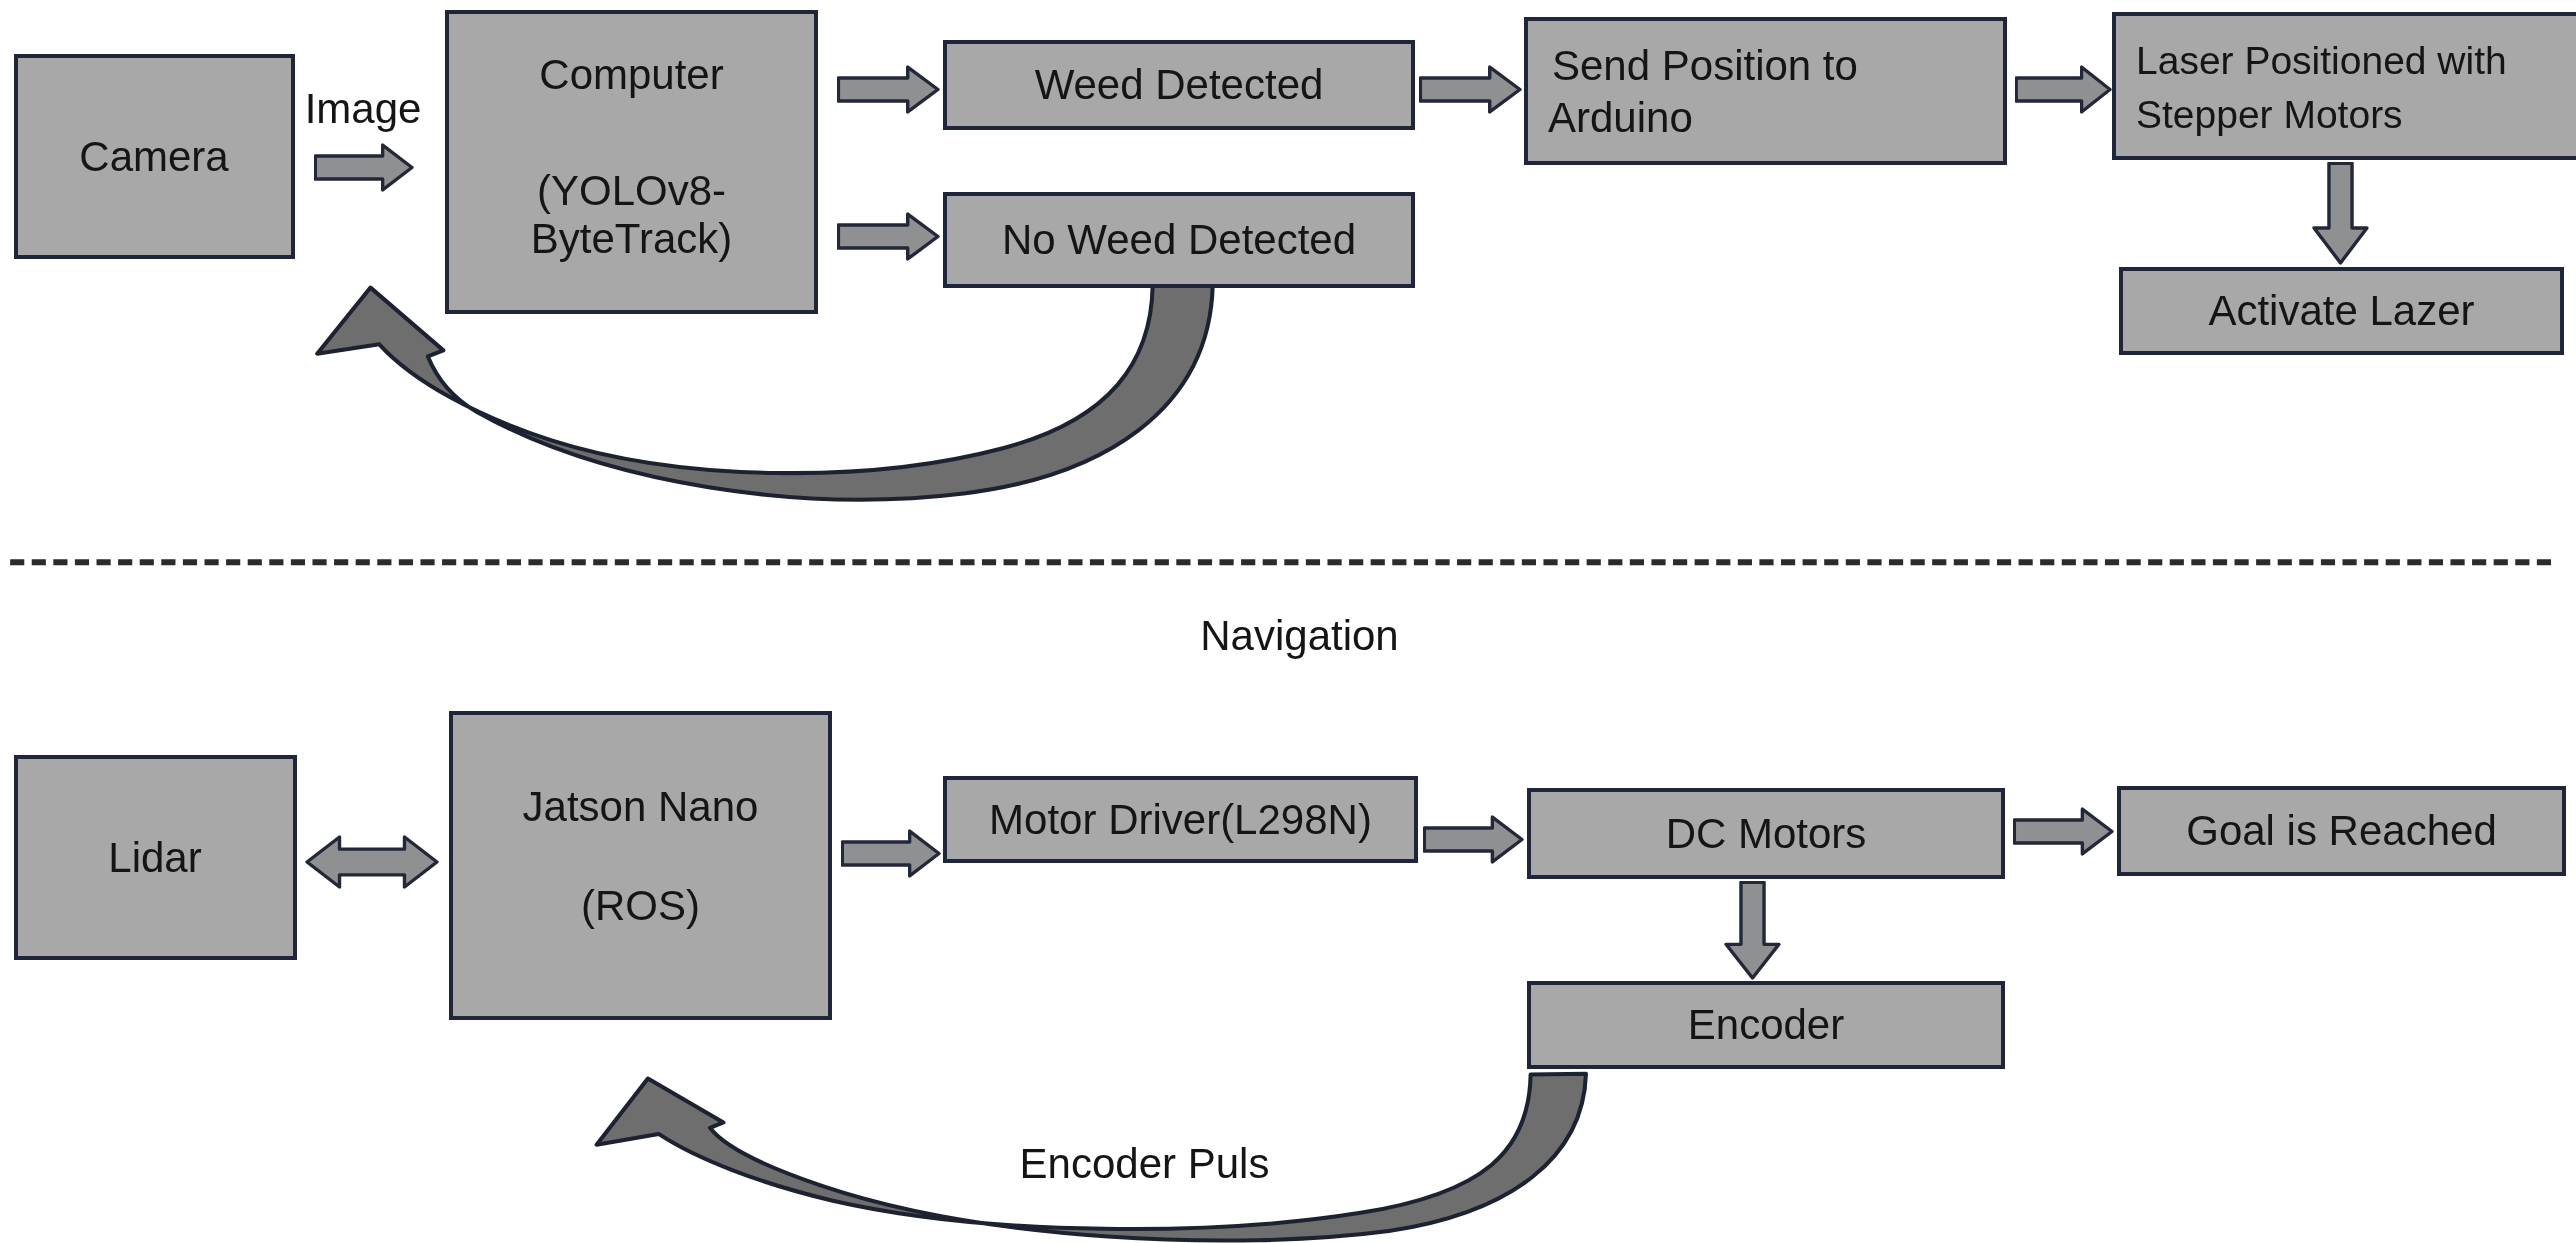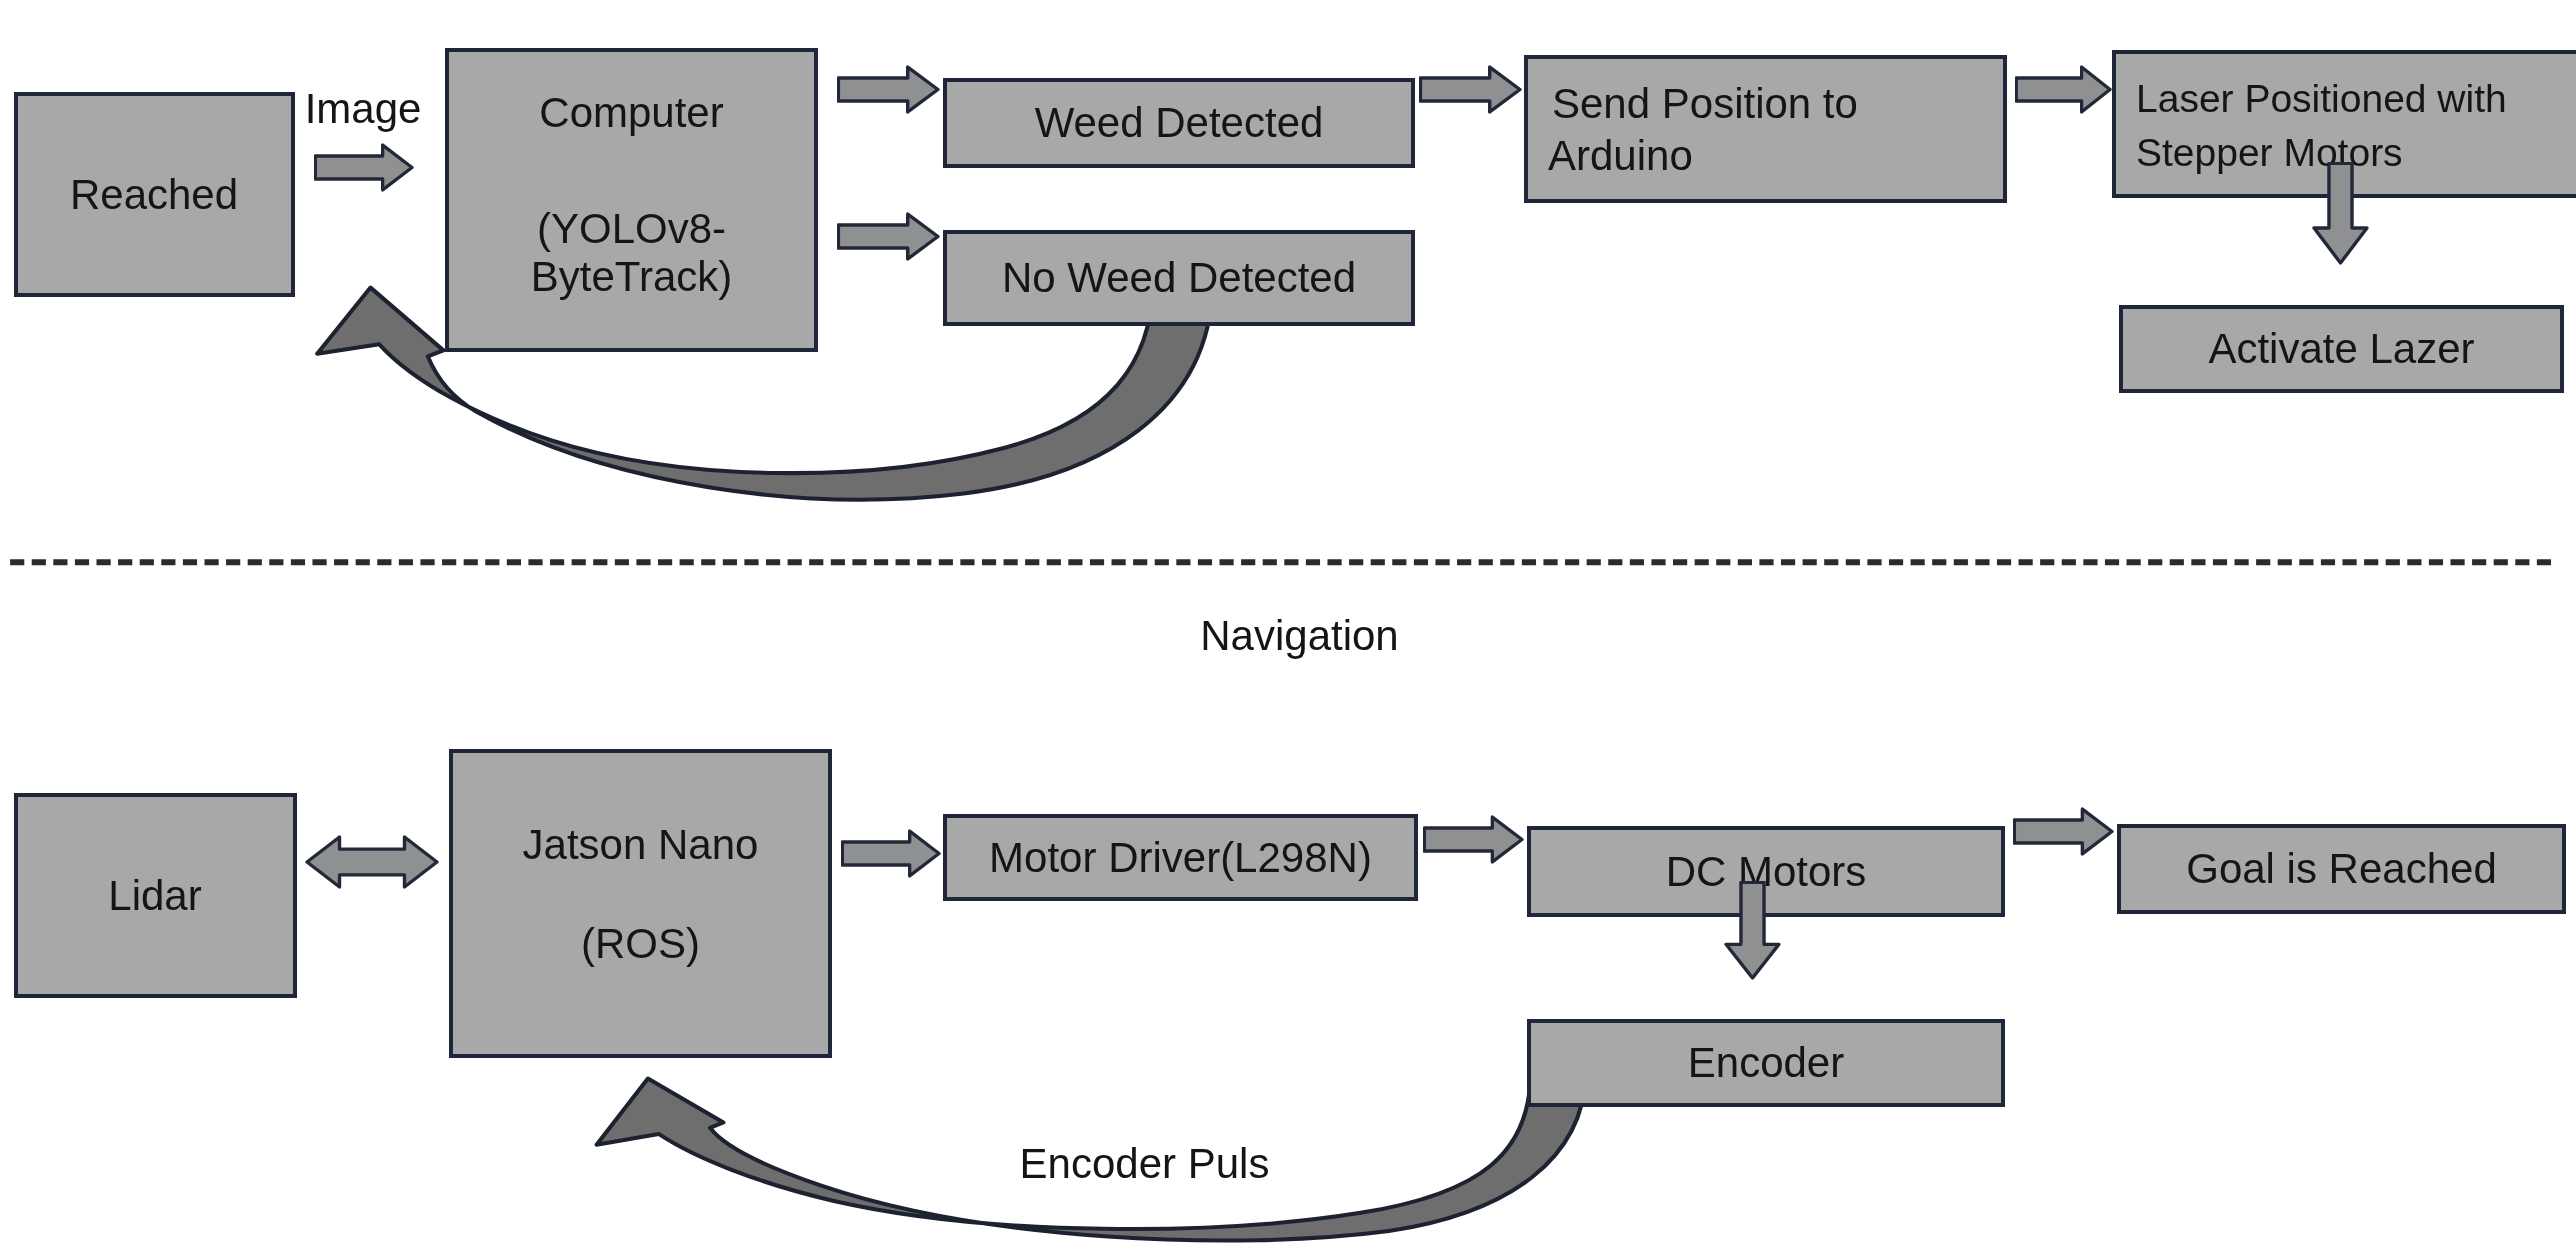--- a/index.html
+++ b/index.html
@@ -8,21 +8,21 @@
     --curved-arrow-fill:#6e6e6e; --curved-arrow-outline:#1c2230;
     --divider-color:#2b2b2b; --text-color:#151515;
   }
   html,body{margin:0;padding:0;background:var(--background);}
   body{width:2576px;height:1244px;overflow:hidden;
        font-family:"Liberation Sans","DejaVu Sans",sans-serif;color:var(--text-color);}
   .canvas{position:relative;width:2576px;height:1244px;background:var(--background);}
   .overlay{position:absolute;left:0;top:0;z-index:1;pointer-events:none;}
   .node{position:absolute;z-index:2;box-sizing:border-box;
         background:var(--box-fill);border:4.7px solid var(--box-border);
-        font-size:42px;line-height:50px;margin-top:38px;}
+        font-size:42px;line-height:50px;}
   .node.center{display:flex;align-items:center;justify-content:center;text-align:center;}
   .line{position:absolute;left:0;right:0;text-align:center;height:50px;}
   .line.left{text-align:left;}
   .arrow{position:absolute;z-index:2;}
   .arrow polygon{fill:var(--arrow-fill);stroke:var(--arrow-outline);stroke-width:5;stroke-linejoin:round;}
   .loop{fill:var(--curved-arrow-fill);stroke:var(--curved-arrow-outline);stroke-width:6;stroke-linejoin:round;}
   .divider-line{stroke:var(--divider-color);stroke-width:9;stroke-dasharray:21 11;}
   .flabel{position:absolute;z-index:2;font-size:42px;line-height:50px;text-align:center;}
 </style>
 </head>
@@ -44,21 +44,21 @@
          C 1828,1854 1458,1838 1218,1757
          C 1126,1726 1073,1699 1052,1671
          L 1072,1663 L 960,1598 L 884,1696 L 976,1680
          C 1030,1716 1124,1753 1234,1779
          C 1470,1833 1810,1830 2016,1797
          C 2198,1768 2266,1706 2268,1592 Z"></path>
     <line class="divider-line" x1="15" y1="833" x2="3780" y2="833"></line>
   </svg>
 
   <div class="node center" style="left:13.5px;top:54px;width:281px;height:205px;">
-    <span>Reached</span>
+    <span>Camera</span>
   </div>
 
   <div class="flabel" style="left:289px;top:84px;width:148px;">Image</div>
 
   <svg class="arrow" style="left:314px;top:143px;" width="100" height="49" viewBox="0 0 150 72" preserveAspectRatio="none">
     <polygon points="2,19 103,19 103,3 147,36 103,69 103,53 2,53"></polygon>
     </svg>
 
   <div class="node" style="left:445px;top:10px;width:373px;height:304px;">
     <div class="line" style="top:36px;">Computer</div>

